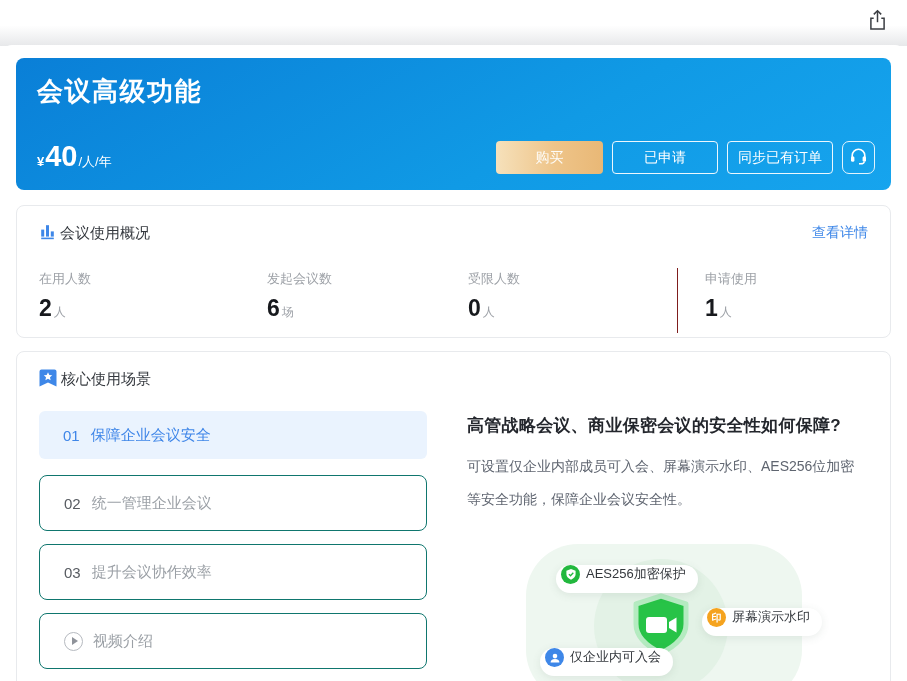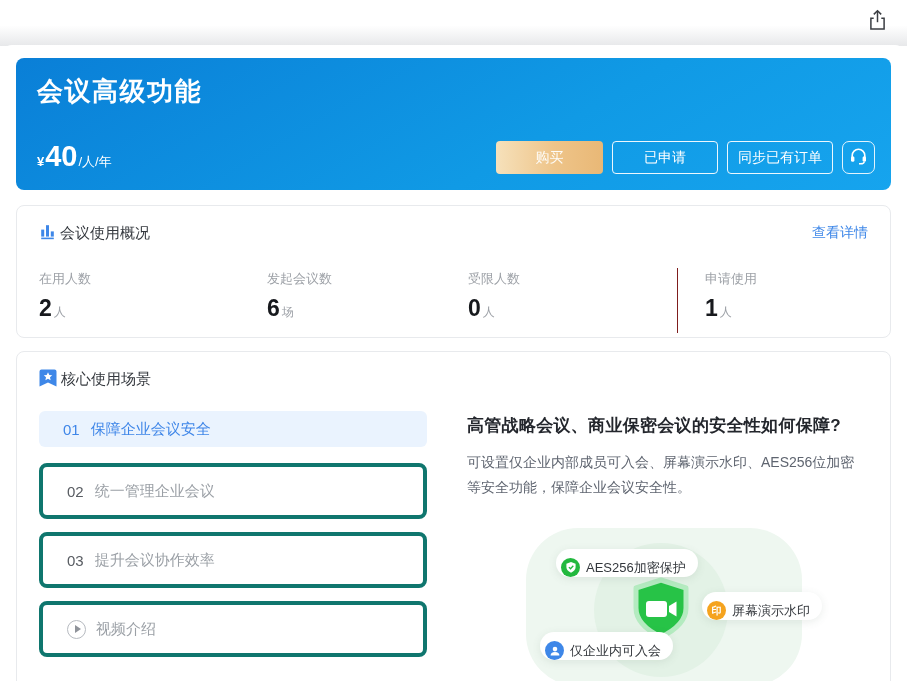--- a/index.html
+++ b/index.html
@@ -49,40 +49,40 @@
   .stat { padding-top:2px; padding-bottom:12px; }
   .stat.with-divider { border-left:1px solid #7f1d1d; padding-left:27px; }
   .stat-label { font-size:13px; color:#9da1a7; }
   .stat-value { margin-top:8px; display:flex; align-items:baseline; }
   .stat-num { font-size:23px; font-weight:700; color:#17191d; line-height:1.1; }
   .stat-unit { font-size:12px; color:#9da1a7; margin-left:2px; }
 
   
   .scenario-body { display:flex; padding:0 22px; margin-top:21px; }
   .scenario-list { width:388px; flex:none; }
-  .scenario-item { height:56px; border:4px solid #0f766e; border-radius:8px; display:flex;
+  .scenario-item { height:56px; border:1px solid #0f766e; border-radius:8px; display:flex;
     align-items:center; padding-left:24px; margin-bottom:13px; font-size:15px; cursor:pointer; background:#fff; }
   .scenario-item .num { color:#585c62; margin-right:11px; }
   .scenario-item .label { color:#9ba0a6; }
-  .scenario-item.selected { background:#eaf3fe; border:none; height:36px; border-radius:6px; margin-bottom:16px; }
+  .scenario-item.selected { background:#eaf3fe; border:none; height:48px; border-radius:6px; margin-bottom:16px; }
   .scenario-item.selected .num, .scenario-item.selected .label { color:#3f86e8; }
   .play-circle { width:19px; height:19px; border-radius:50%; border:1px solid #b6bac0; background:#fff;
     display:flex; align-items:center; justify-content:center; margin-right:10px; flex:none; }
   .play-tri { width:0; height:0; border-left:6px solid #8f939a; border-top:4px solid transparent;
     border-bottom:4px solid transparent; margin-left:2px; }
 
   .scenario-detail { flex:1; padding-left:40px; }
   .detail-heading { font-size:17px; font-weight:700; color:#23262c; margin-top:3px; letter-spacing:.3px; }
-  .detail-body { font-size:14px; color:#5f6570; line-height:25px; margin-top:13px; max-width:408px; }
+  .detail-body { font-size:14px; color:#5f6570; line-height:33px; margin-top:13px; max-width:408px; }
 
   .illustration { position:relative; height:170px; margin-top:27px; }
   .blob { position:absolute; left:59px; top:1px; width:276px; height:158px; border-radius:52px; background:#eef7f0; }
   .blob-circle { position:absolute; left:127px; top:16px; width:134px; height:134px; border-radius:50%; background:#e3f2e6; }
   .shield-wrap { position:absolute; left:163px; top:49px; width:62px; height:66px; }
-  .badge { position:absolute; height:28px; background:#fff; border-radius:14px; display:flex; align-items:flex-end;
+  .badge { position:absolute; height:28px; background:#fff; border-radius:14px; display:flex; align-items:flex-start;
     gap:6px; padding:0 12px 0 5px; box-shadow:0 2px 9px rgba(80,110,90,.12); font-size:13px; color:#33373c; white-space:nowrap; }
   .badge-icon { width:19px; height:19px; border-radius:50%; display:flex; align-items:center;
     justify-content:center; flex:none; color:#fff; }
   .badge-icon.green { background:#22b83e; }
   .badge-icon.orange { background:#f5a31e; font-size:10px; font-weight:700; }
   .badge-icon.blue { background:#3e87e8; }
   .badge-aes { left:89px; top:22px; }
   .badge-stamp { left:235px; top:65px; }
   .badge-member { left:73px; top:105px; }
 </style>

